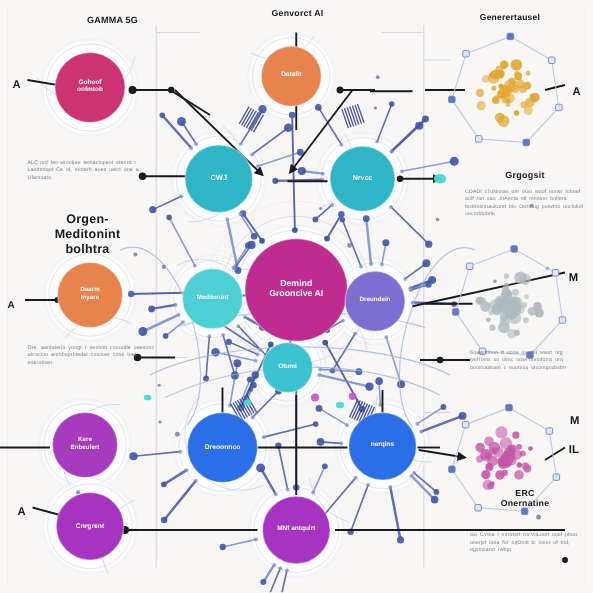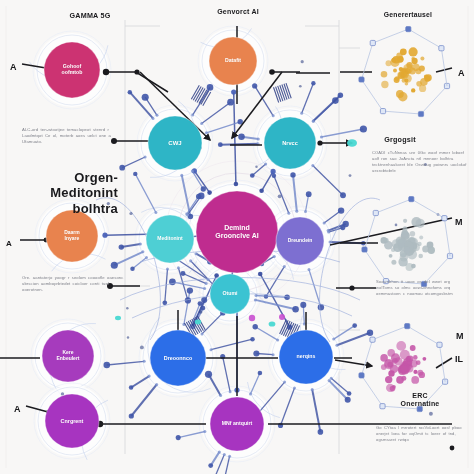--- a/index.html
+++ b/index.html
@@ -811,26 +811,26 @@
   <div id="text-layer">
       <div class="hd" style="left: 38px; top: 12px; width: 104px; font-size: 7.2px;">
         <div>GAMMA 5G</div>
       </div>
       <div class="hd" style="left: 182px; top: 8px; width: 112px; font-size: 7px;">
         <div>Genvorct AI</div>
       </div>
       <div class="hd" style="left: 352px; top: 11px; width: 112px; font-size: 6.8px;">
         <div>Generertausel</div>
       </div>
-      <div class="hd" style="left: 22px; top: 170px; width: 96px; font-size: 13px; text-align: right;">
+      <div class="hd" style="left: 22px; top: 170px; width: 96px; font-size: 10px;">
         <div>Orgen-</div>
         <div>Meditonint</div>
         <div>bolhtra</div>
       </div>
-      <div class="hd" style="left: 354px; top: 136px; width: 92px; font-size: 7.2px;">
+      <div class="hd" style="left: 374px; top: 136px; width: 92px; font-size: 7.2px;">
         <div>Grgogsit</div>
       </div>
       <div class="hd" style="left: 372px; top: 392px; width: 96px; font-size: 7px;">
         <div>ERC</div>
         <div>Onernatine</div>
       </div>
       <div class="body-txt" style="left: 22px; top: 127px; width: 100px; font-size: 4.2px;">ALC-ord ten-wtootjee temaclopeot stenrd r Laodmtqot Ce ol, moterb aoes uelct one a Ufamuato.</div>
       <div class="body-txt" style="left: 22px; top: 275px; width: 104px; font-size: 4.2px;">Ore. aantaterjo yoogr r seolom coooofle oaesonc ubrscion aomboprbtedet coicloer conti tuef ooerotnen.</div>
       <div class="body-txt" style="left: 372px; top: 150px; width: 96px; font-size: 4.1px;">COADI cTuNnnas ure 0Go woof mmer loboef aolf ron sao JoAncta ntl mnnoer bolhtra tecktnenhaukoret ble Oezinug poiwnrs uoclokof uecrobtobrle</div>
       <div class="body-txt" style="left: 376px; top: 279px; width: 92px; font-size: 4.1px;">Soawnbhon tt uooe os del wwet org wolToms so olmc oowl-ohnofoms orq oemmastoen c noomou otcomgosbstm</div>

